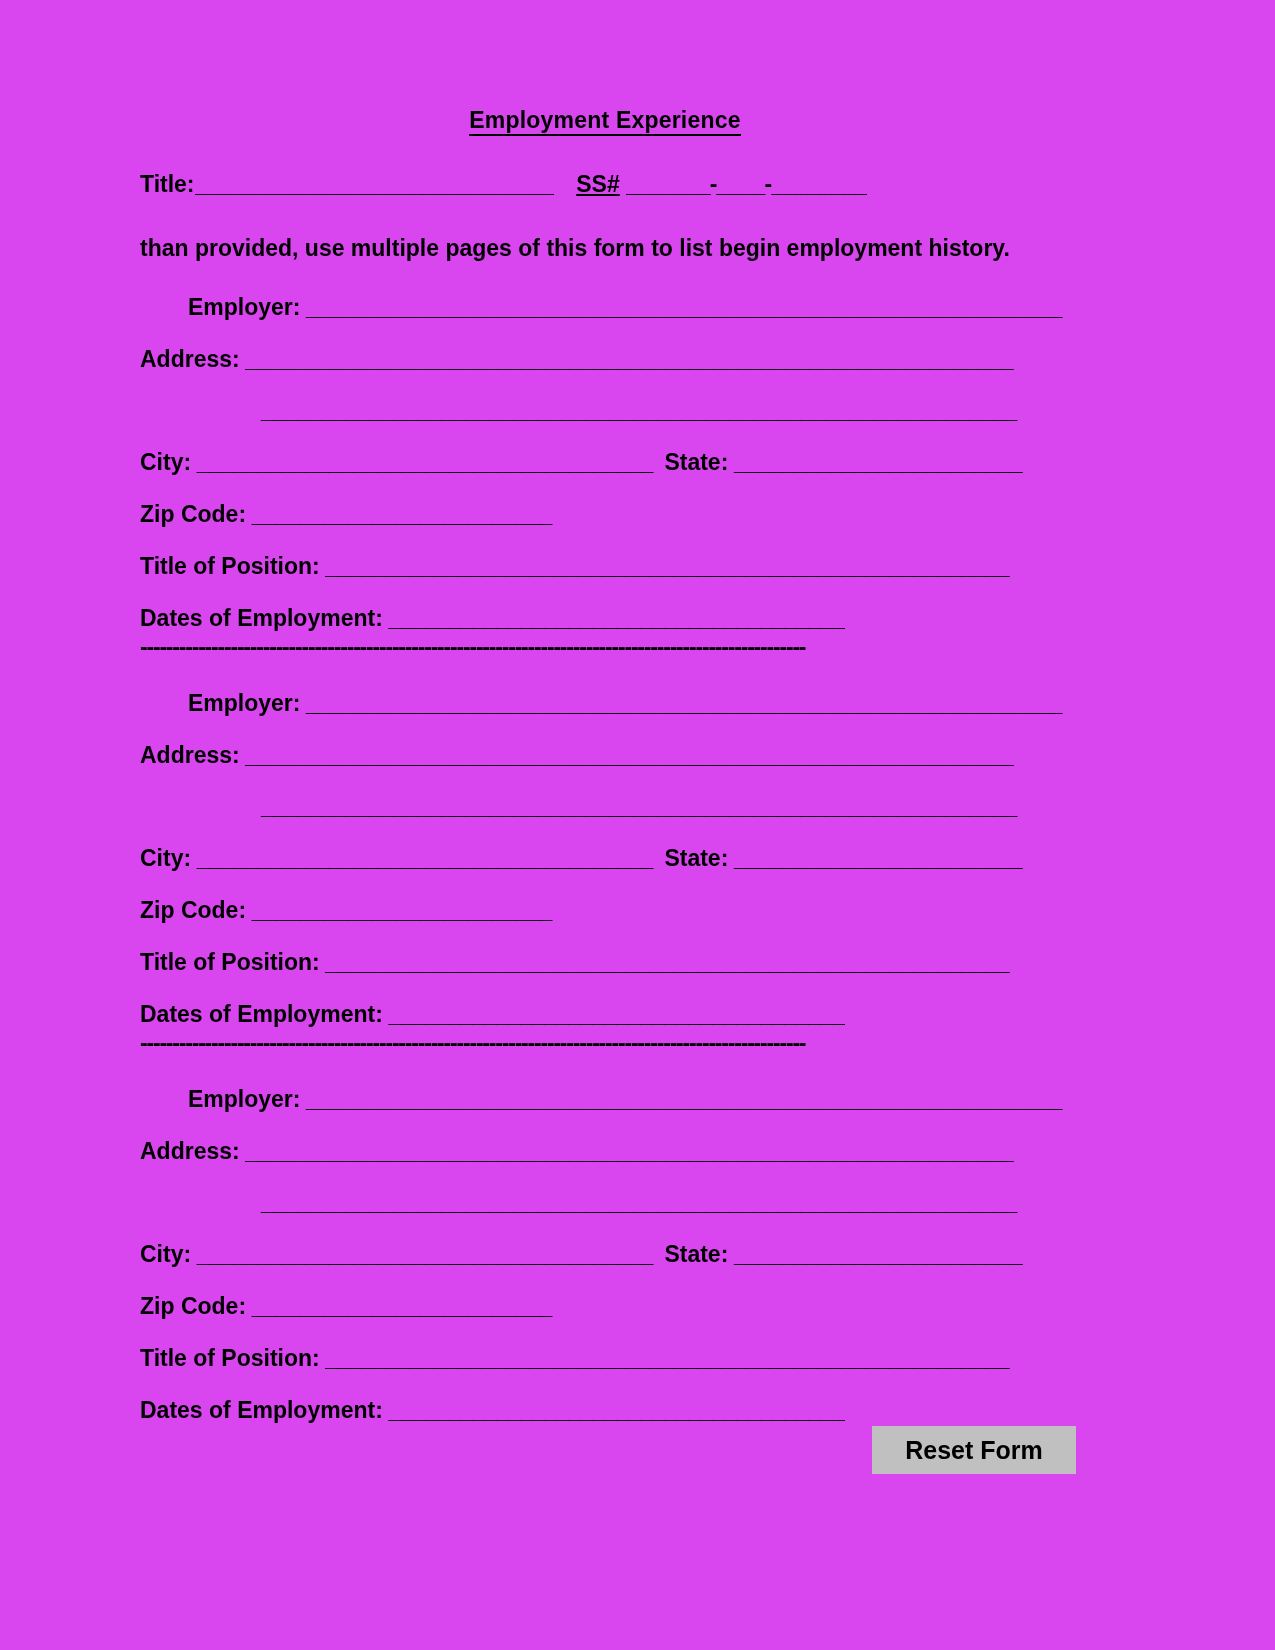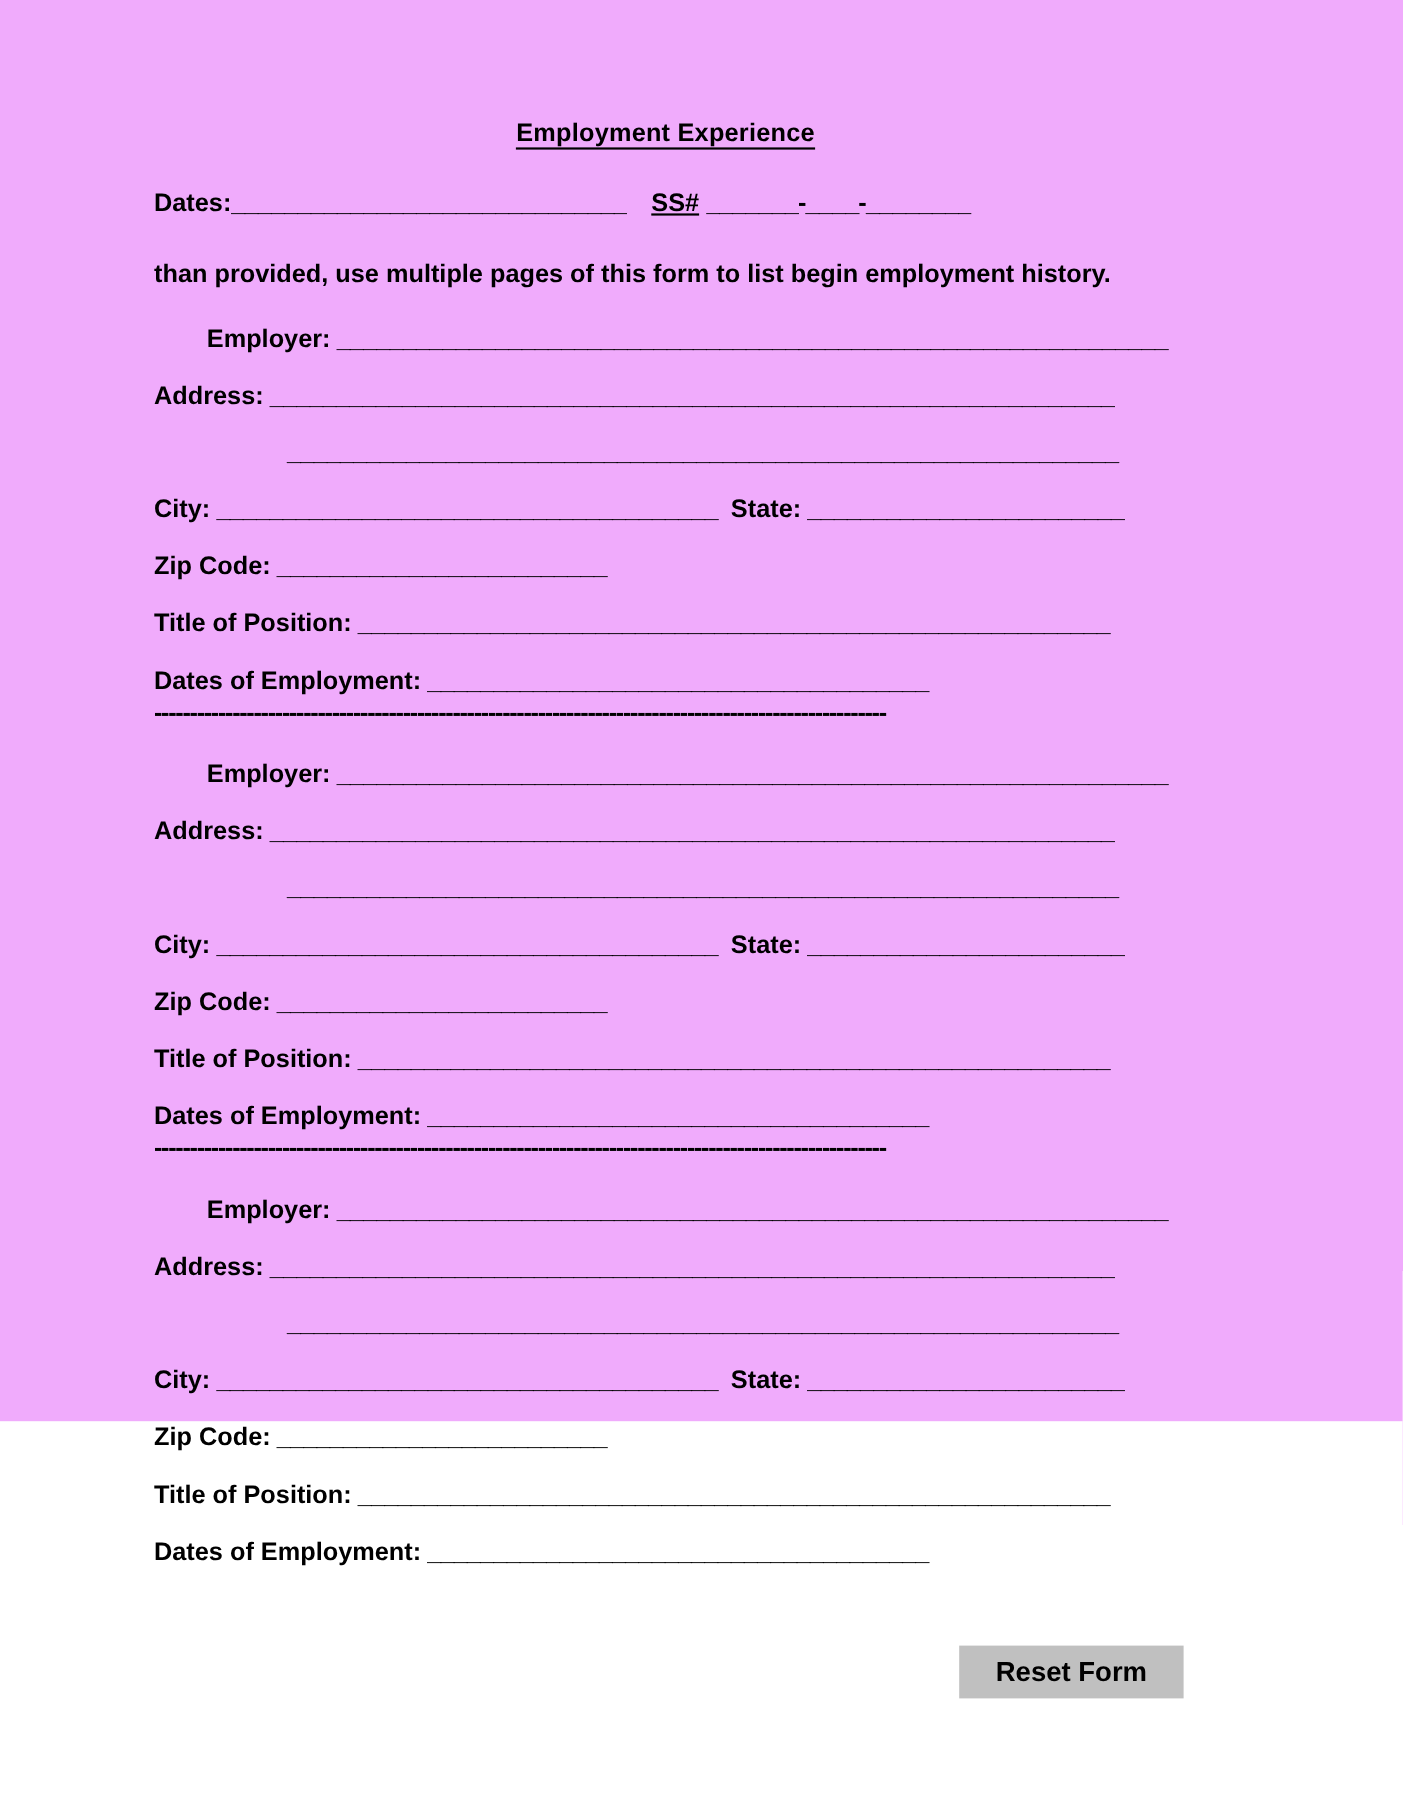--- a/index.html
+++ b/index.html
@@ -15,22 +15,22 @@
     font-family: "Liberation Sans", sans-serif;
     color: #000000;
     overflow: hidden;
   }
 
   .page {
     position: absolute;
     left: 0;
     top: 0;
     width: 1275px;
-    height: 1292px;
-    background: #f0abfc;
+    height: 1650px;
+    background: #d946ef;
   }
 
   .content {
     position: absolute;
     left: 140px;
     top: 0;
     width: 930px;
   }
 
   
@@ -130,21 +130,21 @@
     overflow: hidden;
     width: 930px;
     height: 26px;
     line-height: 26px;
   }
 
   
   .reset-wrap {
     position: absolute;
     left: 872px;
-    top: 1496px;
+    top: 1426px;
     width: 204px;
     height: 48px;
   }
   .reset-btn {
     display: flex;
     align-items: center;
     justify-content: center;
     width: 204px;
     height: 48px;
     background: #c0c0c0;
@@ -164,21 +164,21 @@
 </style>
 </head>
 <body>
 
 <div class="page">
   <div class="content">
 
     <div class="doc-title"><span class="t-inner">Employment Experience</span></div>
 
     <div class="row name-row">
-      <span class="lbl">Dates:</span>
+      <span class="lbl">Title:</span>
         <span class="fill nm-fill">______________________________</span>
       <span class="lbl ss-label">SS#</span>
       <span class="fill ss-fill">_______-____-________</span>
     </div>
 
     <div class="instructions">
       <span class="ln">than provided, use multiple pages of this form to list begin employment history.</span>
     </div>
 
     <div class="block">

